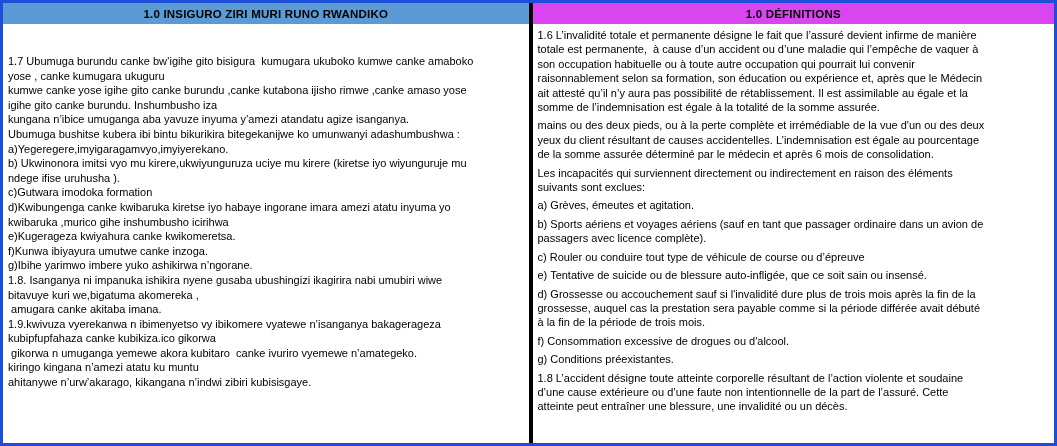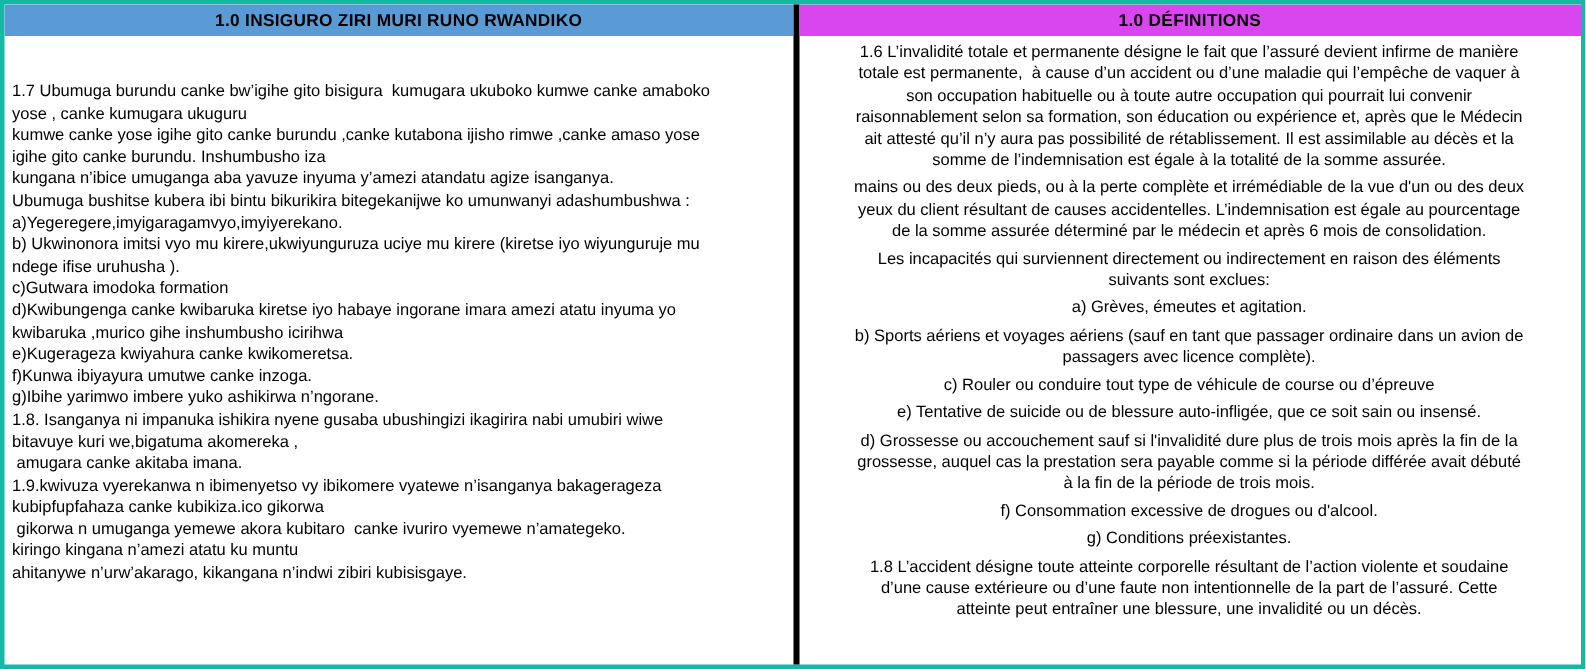--- a/index.html
+++ b/index.html
@@ -8,21 +8,21 @@
     width: 1057px;
     height: 446px;
     background: #ffffff;
     overflow: hidden;
     font-family: "Liberation Sans", sans-serif;
   }
   .doc-table {
     box-sizing: border-box;
     width: 1057px;
     height: 446px;
-    border: 3px solid #14b8a6;
+    border: 3px solid #1d4ed8;
     display: flex;
     background: #ffffff;
   }
   .col {
     box-sizing: border-box;
     flex: 1 1 50%;
     display: flex;
     flex-direction: column;
     overflow: hidden;
     min-width: 0;
@@ -48,21 +48,20 @@
     font-size: 11px;
     padding: 4px 6px 0 5px;
   }
   .left-body {
     padding-top: 30px;
     line-height: 14.6px;
   }
   .right-body {
     padding-top: 4px;
     line-height: 14.4px;
-    text-align: center;
   }
   .tline {
     white-space: pre-wrap;
   }
   .para {
     margin: 0 0 4px 0;
   }
   .para:last-child { margin-bottom: 16px; }
 </style>
 </head>
@@ -104,21 +103,21 @@
   <div class="col col-right">
     <div class="col-header accent-bg" style="background: #d946ef;">
       <span>1.0 DÉFINITIONS</span>
     </div>
     <div class="col-body right-body">
         <div class="para">
           <div class="tline">1.6 L’invalidité totale et permanente désigne le fait que l’assuré devient infirme de manière</div>
           <div class="tline">totale est permanente,  à cause d’un accident ou d’une maladie qui l’empêche de vaquer à</div>
           <div class="tline">son occupation habituelle ou à toute autre occupation qui pourrait lui convenir</div>
           <div class="tline">raisonnablement selon sa formation, son éducation ou expérience et, après que le Médecin</div>
-          <div class="tline">ait attesté qu’il n’y aura pas possibilité de rétablissement. Il est assimilable au décès et la</div>
+          <div class="tline">ait attesté qu’il n’y aura pas possibilité de rétablissement. Il est assimilable au égale et la</div>
           <div class="tline">somme de l’indemnisation est égale à la totalité de la somme assurée.</div>
         </div>
         <div class="para">
           <div class="tline">mains ou des deux pieds, ou à la perte complète et irrémédiable de la vue d'un ou des deux</div>
           <div class="tline">yeux du client résultant de causes accidentelles. L’indemnisation est égale au pourcentage</div>
           <div class="tline">de la somme assurée déterminé par le médecin et après 6 mois de consolidation.</div>
         </div>
         <div class="para">
           <div class="tline">Les incapacités qui surviennent directement ou indirectement en raison des éléments</div>
           <div class="tline">suivants sont exclues:</div>

